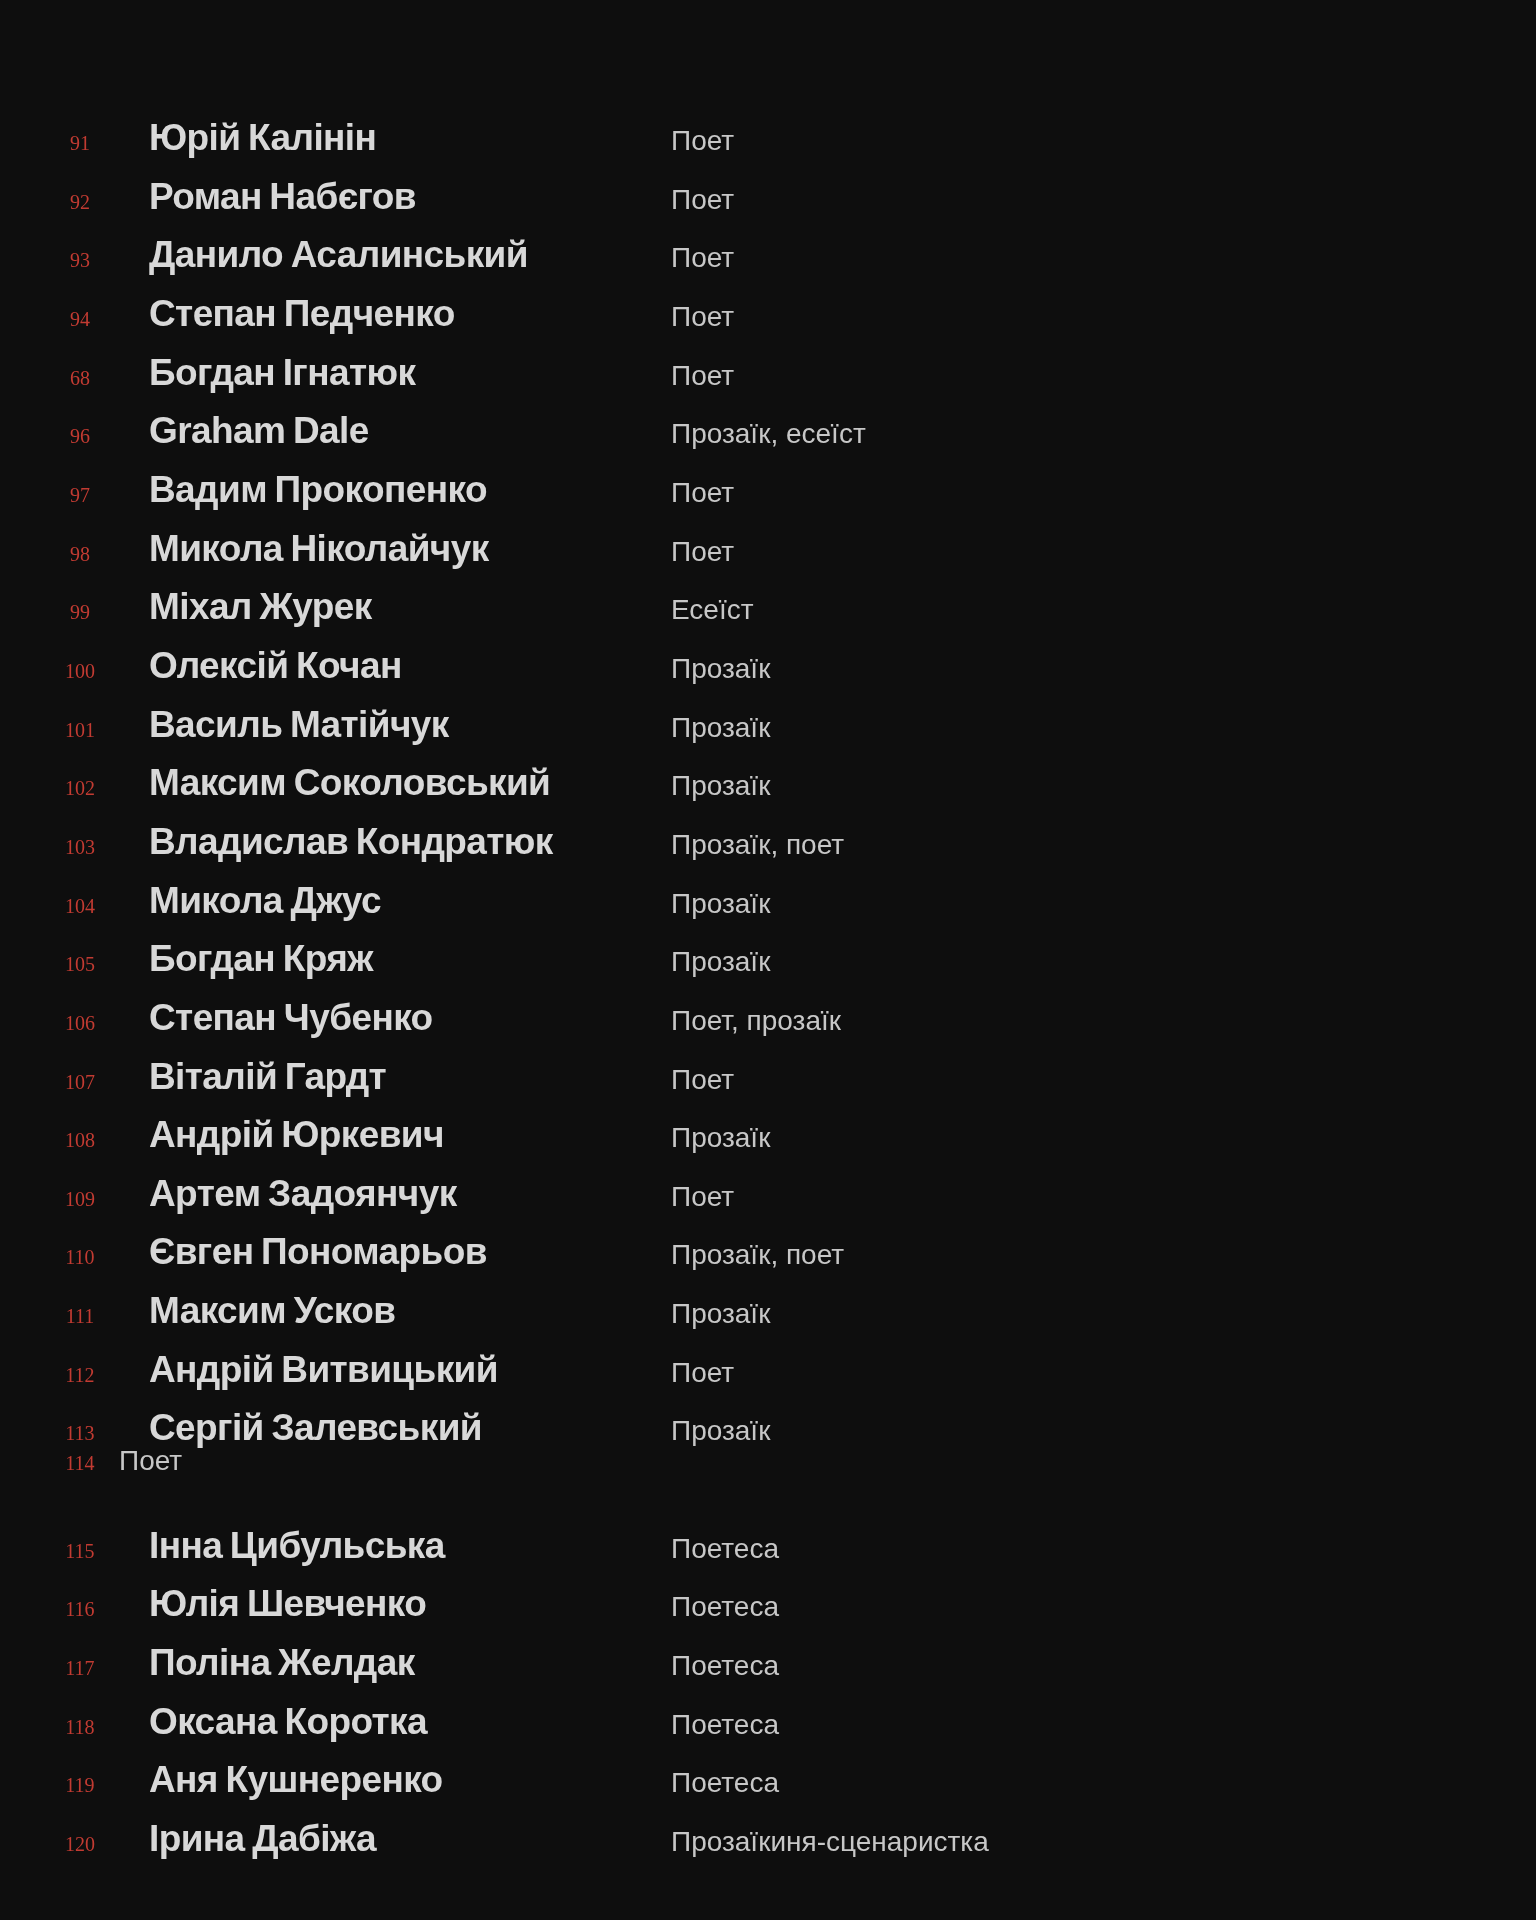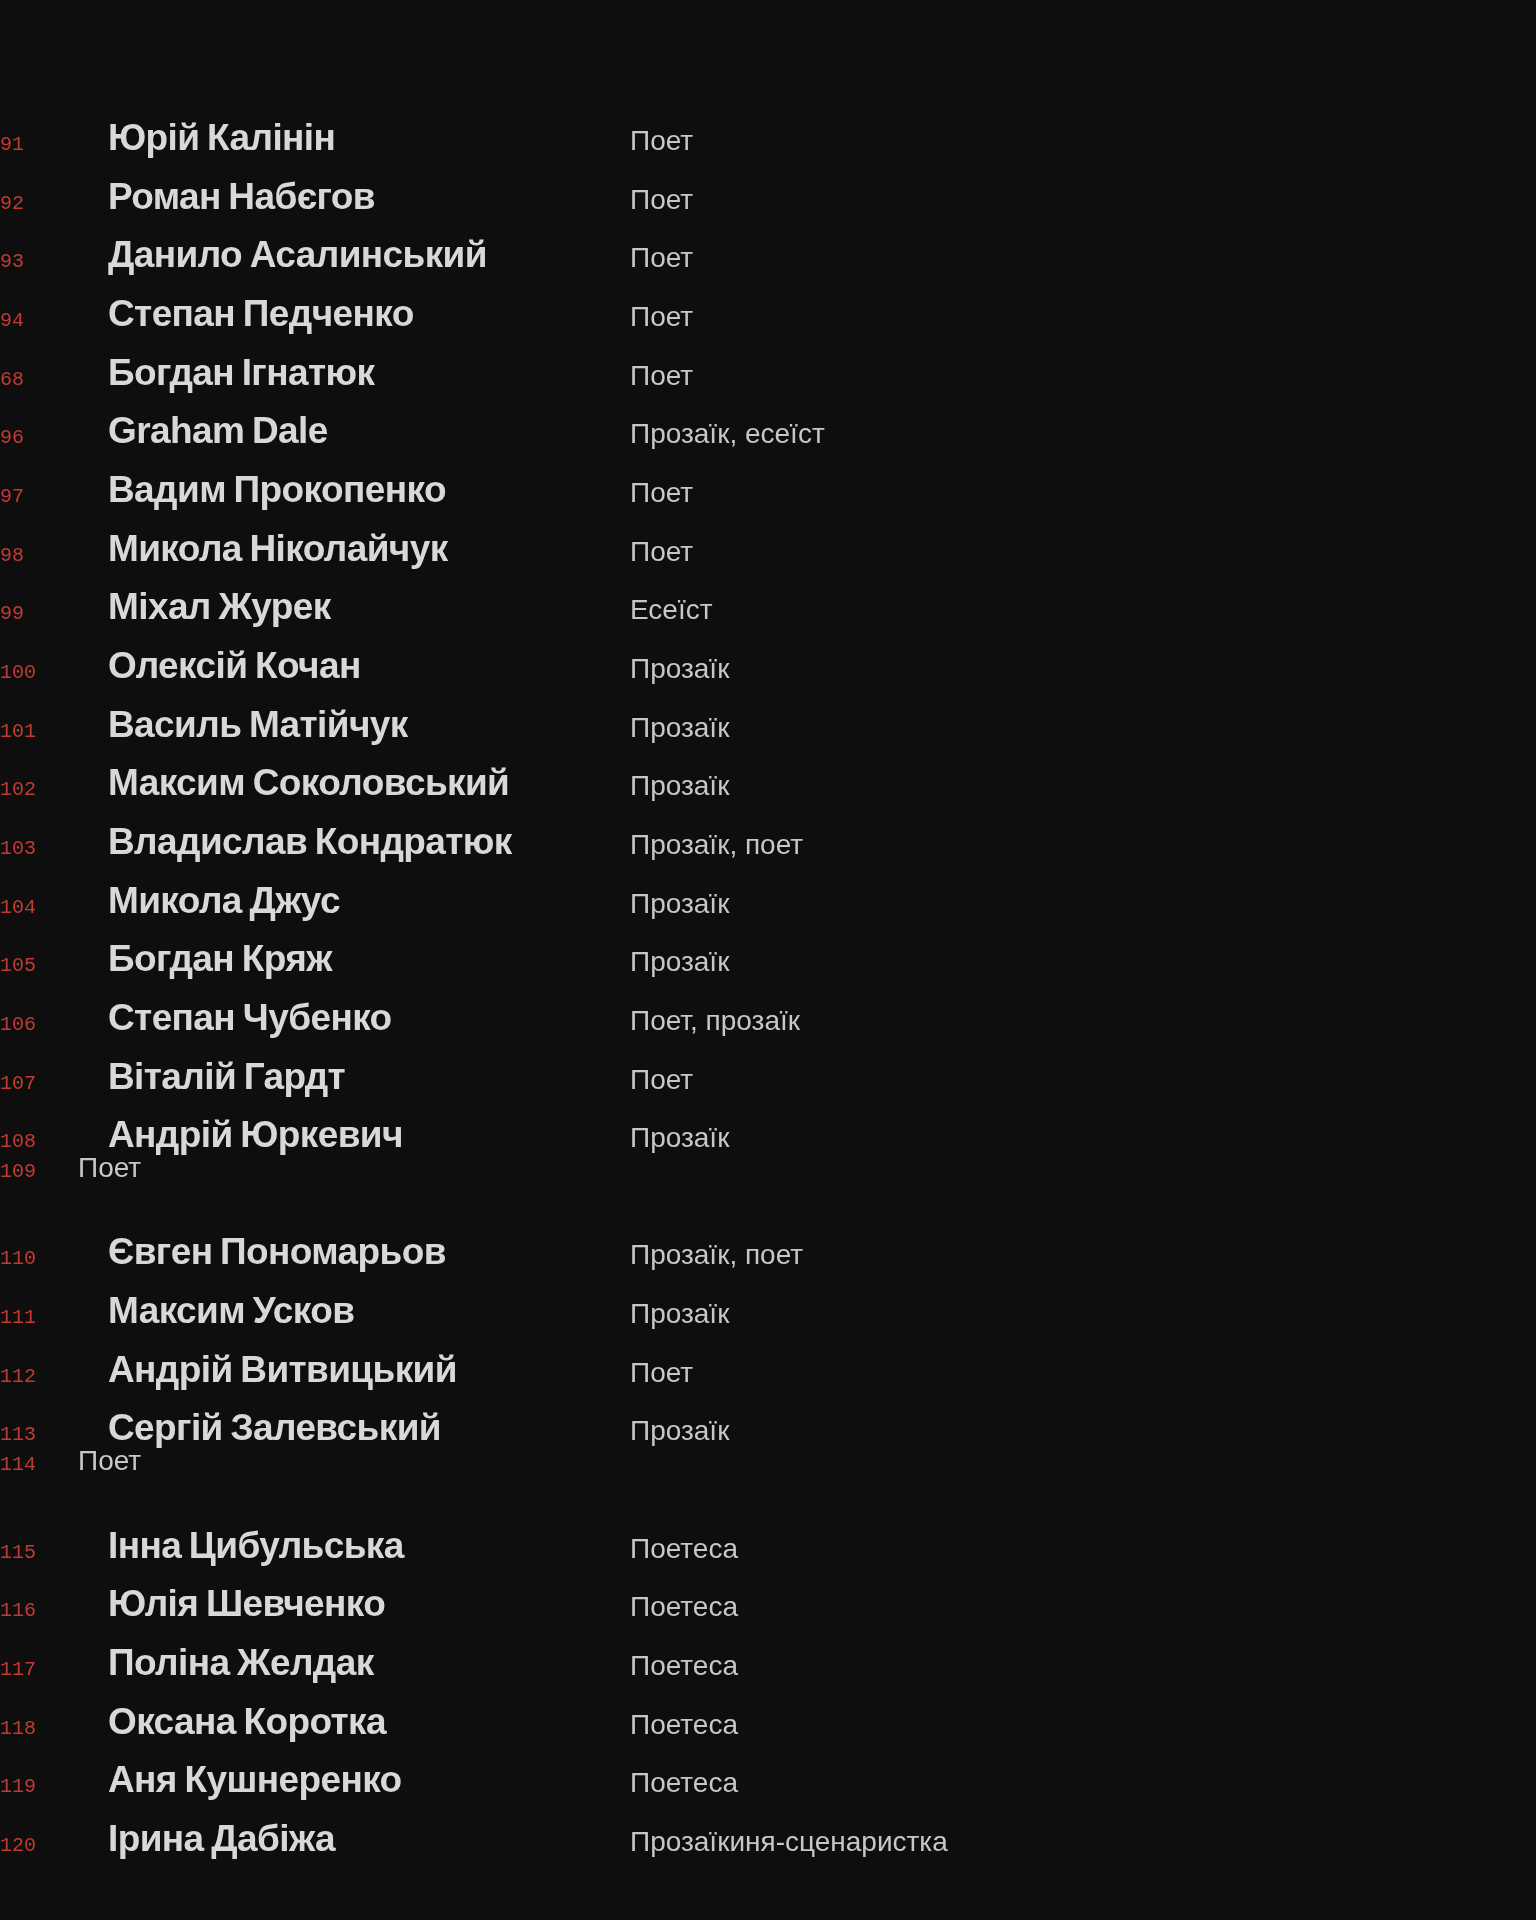--- a/index.html
+++ b/index.html
@@ -29,24 +29,25 @@
   }
   .row {
     display: flex;
     align-items: baseline;
     height: 58.66px;
     box-sizing: border-box;
     padding-top: 8px;
   }
   .num {
     flex: 0 0 78px;
-    text-align: left;
-    font-family: Liberation Mono, monospace;
+    text-align: center;
+    font-family: Liberation Serif, serif;
     font-size: 20px;
     color: var(--number_red, #c23b32);
+    padding-left: 41px;
   }
   .name {
     flex: 0 0 522px;
     margin-left: 30px;
     font-family: "Liberation Sans", sans-serif;
     font-weight: 700;
     font-size: 37px;
     letter-spacing: -0.6px;
     word-spacing: -2px;
     color: var(--name_gray, #d8d8d8);
@@ -170,20 +171,21 @@
       </li>
 
       <li class="row">
         <span class="num">108</span>
         <span class="name">Андрій Юркевич</span>
         <span class="role">Прозаїк</span>
       </li>
 
       <li class="row">
         <span class="num">109</span>
+        <span class="name">Артем Задоянчук</span>
         <span class="role">Поет</span>
       </li>
 
       <li class="row">
         <span class="num">110</span>
         <span class="name">Євген Пономарьов</span>
         <span class="role">Прозаїк, поет</span>
       </li>
 
       <li class="row">

